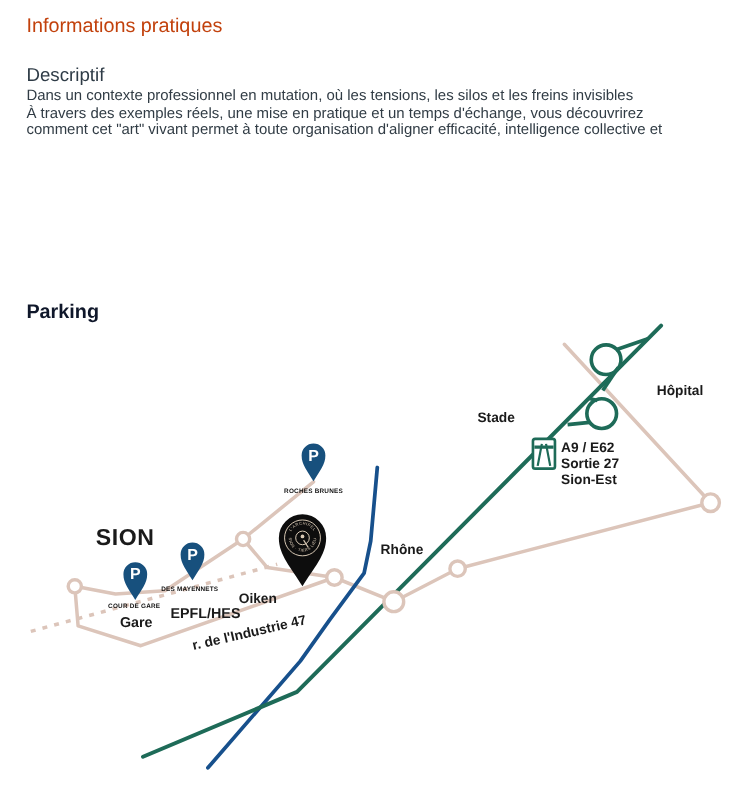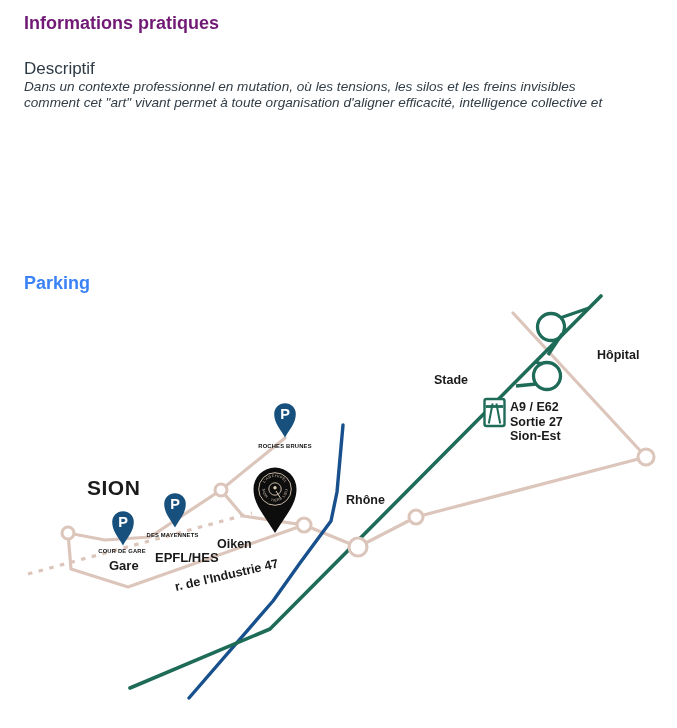--- a/index.html
+++ b/index.html
@@ -2,25 +2,25 @@
 <html><head>
 <meta charset="utf-8">
 <style>
   html,body{margin:0;padding:0;}
   body{
     width:677px;height:728px;position:relative;overflow:hidden;
     background:#ffffff;
     font-family:"Liberation Sans", sans-serif;
     color:#313c45;
   }
-  .h1{position:absolute;left:24px;top:13px;font-size:18px;font-weight:bold;color:#701a75;white-space:nowrap;}
+  .h1{position:absolute;left:24px;top:13px;font-size:18px;font-weight:normal;color:#c2410c;white-space:nowrap;}
   .h2{position:absolute;left:24px;top:59px;font-size:17px;font-weight:normal;color:#2e3b46;white-space:nowrap;}
-  .h3{position:absolute;left:24px;top:273px;font-size:18px;font-weight:bold;color:#3b82f6;white-space:nowrap;}
+  .h3{position:absolute;left:24px;top:273px;font-size:18px;font-weight:bold;color:#0f172a;white-space:nowrap;}
   .body-text{position:absolute;left:24px;top:79px;font-size:13.6px;line-height:15.5px;color:#313c45;}
-  .body-text div{white-space:nowrap;font-style:italic;}
+  .body-text div{white-space:nowrap;}
   svg.map{position:absolute;left:0;top:293px;}
   
   .road{stroke:#dcc5ba;stroke-width:3.2;fill:none;stroke-linecap:round;stroke-linejoin:round;}
   .road-dash{stroke:#dcc5ba;stroke-width:3.2;fill:none;stroke-dasharray:4.5 6.5;stroke-linecap:butt;}
   .node{fill:#ffffff;stroke:#dcc5ba;stroke-width:3.1;}
   .river{stroke:#17508c;stroke-width:3.4;fill:none;stroke-linecap:round;stroke-linejoin:round;}
   .hwy{stroke:#1e6b58;stroke-width:3.6;fill:none;stroke-linecap:round;stroke-linejoin:round;}
   .hwyloop{stroke:#1e6b58;stroke-width:3.3;fill:none;}
   .maplabel{font-family:"Liberation Sans",sans-serif;font-weight:bold;fill:#1a1a1a;}
   .tinylabel{font-family:"Liberation Sans",sans-serif;font-weight:bold;fill:#111111;font-size:5.8px;text-anchor:middle;letter-spacing:0.2px;}
@@ -32,20 +32,21 @@
   .mticon{stroke:#1e6b58;fill:none;}
 </style>
 </head>
 <body>
 
 <div class="h1">Informations pratiques</div>
 <div class="h2">Descriptif</div>
 
 <div class="body-text">
   <div>Dans un contexte professionnel en mutation, où les tensions, les silos et les freins invisibles</div>
+  <div>À travers des exemples réels, une mise en pratique et un temps d'échange, vous découvrirez</div>
   <div>comment cet "art" vivant permet à toute organisation d'aligner efficacité, intelligence collective et</div>
 </div>
 
 <div class="h3">Parking</div>
 
 <svg class="map" width="677" height="435" viewBox="0 293 677 435" xmlns="http://www.w3.org/2000/svg">
 
   <g>
     <path class="road" d="M68,533 L105,540 L150,537 L221,490"></path>
     <path class="road" d="M221,490 L285,438"></path>

